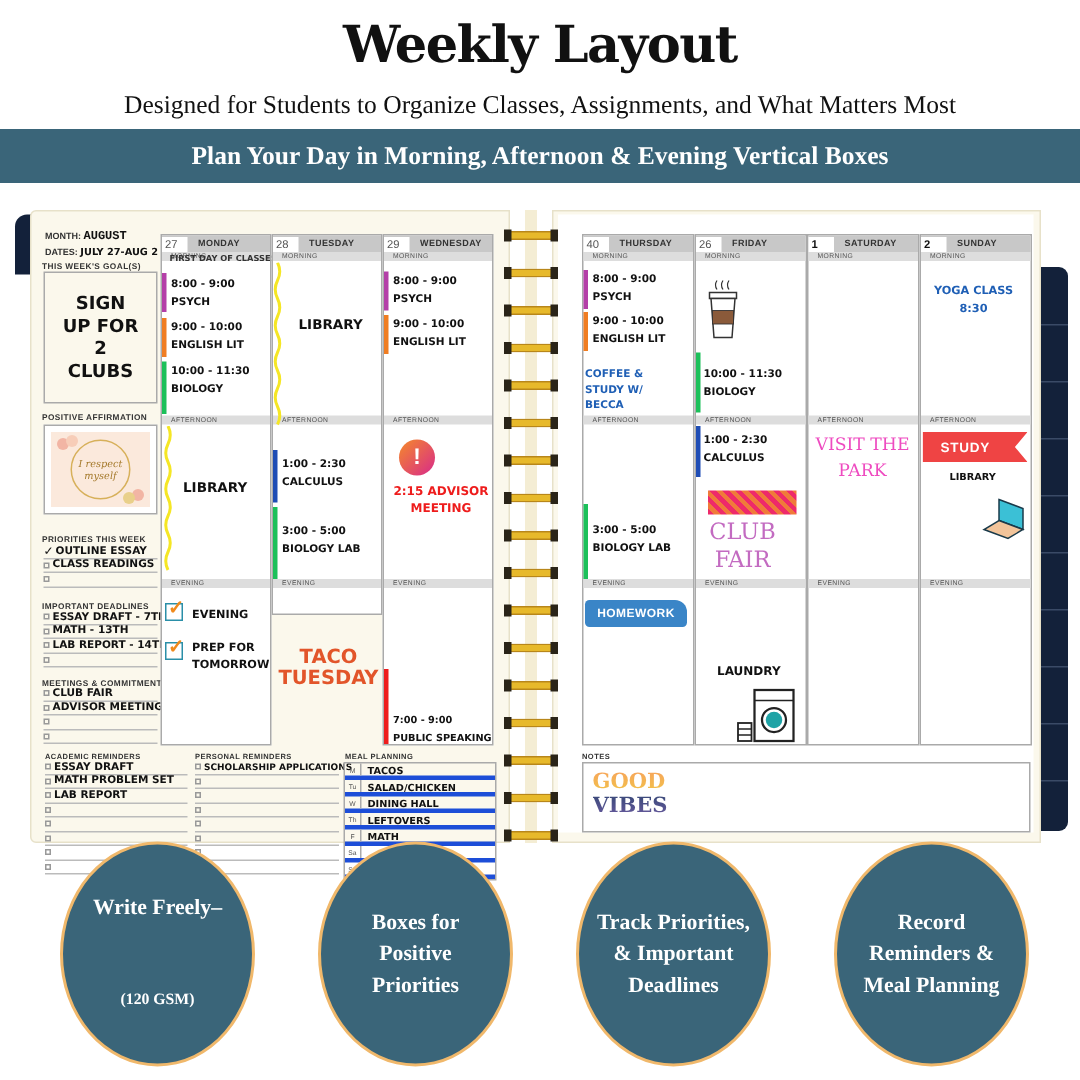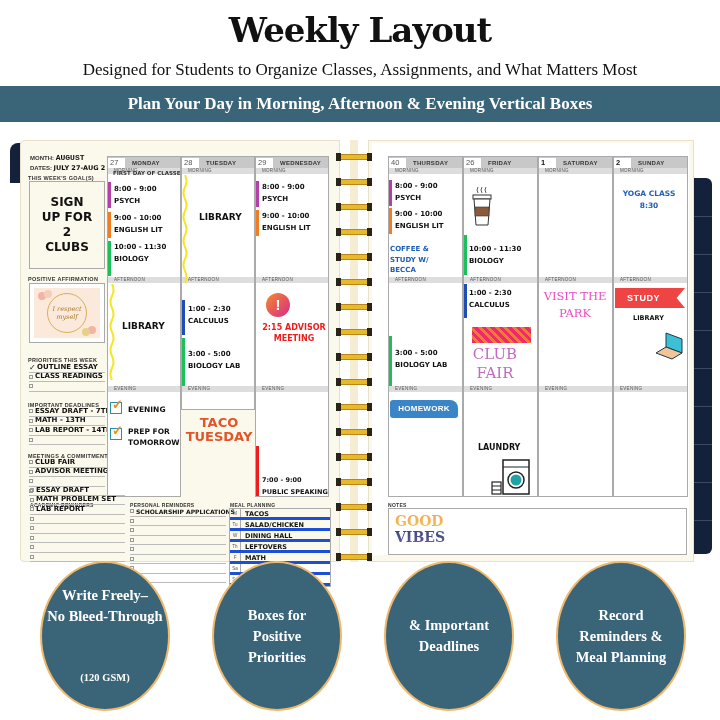--- a/index.html
+++ b/index.html
@@ -232,21 +232,21 @@
 <div class="bar" style="left:182px;top:300px;height:35px;background:#1f4db5"></div>
 <div class="ev" style="left:188px;top:303px">
     <div>1:00 - 2:30</div>
     <div>CALCULUS</div>
   </div>
 <div class="bar" style="left:182px;top:338px;height:48px;background:#1cc05a"></div>
 <div class="ev" style="left:188px;top:348px">
     <div>3:00 - 5:00</div>
     <div>BIOLOGY LAB</div>
   </div>
-<div class="big-c" style="left:185px;top:416px;width:68px;font-size:13px;line-height:14px;color:#e2552a">TACO TUESDAY</div>
+<div class="big-c" style="left:185px;top:432px;width:68px;font-size:13px;line-height:14px;color:#e2552a">TACO TUESDAY</div>
 
 <div class="day-col" style="left:255px;top:156px;width:74px;height:341px">
   <div class="day-head">
       <span class="day-num">29</span>
       <span class="day-name">WEDNESDAY</span>
     </div>
   <div class="seg-label" style="top:11px">MORNING</div>
   <div class="seg-label" style="top:120px">AFTERNOON</div>
   <div class="seg-label" style="top:229px">EVENING</div>
 </div>
@@ -355,21 +355,21 @@
 </div>
 <div class="big-c" style="left:618px;top:188px;width:62px;font-size:7.5px;line-height:12px;color:#1f5fb5">YOGA CLASS 8:30</div>
 <div style="position:absolute;left:615px;top:288px;width:70px;height:20px;background:#ef4444;clip-path:polygon(0 0,100% 0,88% 50%,100% 100%,0 100%);color:#fff;font-weight:bold;font-size:9px;line-height:20px;padding-left:12px;letter-spacing:0.5px">STUDY</div>
 <div class="ev" style="left:633px;top:312px;font-size:6.5px">LIBRARY</div>
 <svg style="position:absolute;left:654px;top:331px;width:32px;height:30px" viewBox="0 0 32 30">
   <path d="M12 2 L28 8 L28 22 L12 16 Z" fill="#3bc0d6" stroke="#1a3a4a" stroke-width="1"></path>
   <path d="M12 16 L28 22 L18 28 L2 22 Z" fill="#f2c49a" stroke="#1a3a4a" stroke-width="1"></path>
 </svg>
 
 <div class="bot-label" style="left:30px;top:502px">ACADEMIC REMINDERS</div>
-<div class="list" style="left:30px;top:486px;width:95px">
+<div class="list" style="left:30px;top:507px;width:95px">
   <div class="lrow hand">
       <span class="cb"></span>
       <span>ESSAY DRAFT</span>
     </div>
   <div class="lrow hand">
       <span class="cb"></span>
       <span>MATH PROBLEM SET</span>
     </div>
   <div class="lrow hand">
       <span class="cb"></span>
@@ -463,29 +463,29 @@
     </div>
 </div>
 
 <div class="bot-label" style="left:388px;top:502px">NOTES</div>
 <div class="notes">
   <div style="position:absolute;left:6px;top:4px;width:60px;font-family:'DejaVu Serif',serif;font-weight:bold;font-size:14px;line-height:16px;background:linear-gradient(180deg,#f7a35c 0%,#f2c14a 45%,#3b4a7a 55%,#6a5aa0 100%);-webkit-background-clip:text;background-clip:text;color:transparent">GOOD VIBES</div>
 </div>
 
 <div class="circle" style="left:40px">
   <div>Write Freely–</div>
-    <div>No Bleed-Through</div>
     <div class="small">(120 GSM)</div>
 </div>
 <div class="circle" style="left:212px">
   <div>Boxes for</div>
     <div>Positive</div>
     <div>Priorities</div>
 </div>
 <div class="circle" style="left:384px">
+  <div>Track Priorities,</div>
     <div>&amp; Important</div>
     <div>Deadlines</div>
 </div>
 <div class="circle" style="left:556px">
   <div>Record</div>
     <div>Reminders &amp;</div>
     <div>Meal Planning</div>
 </div>
 
 </body></html>

